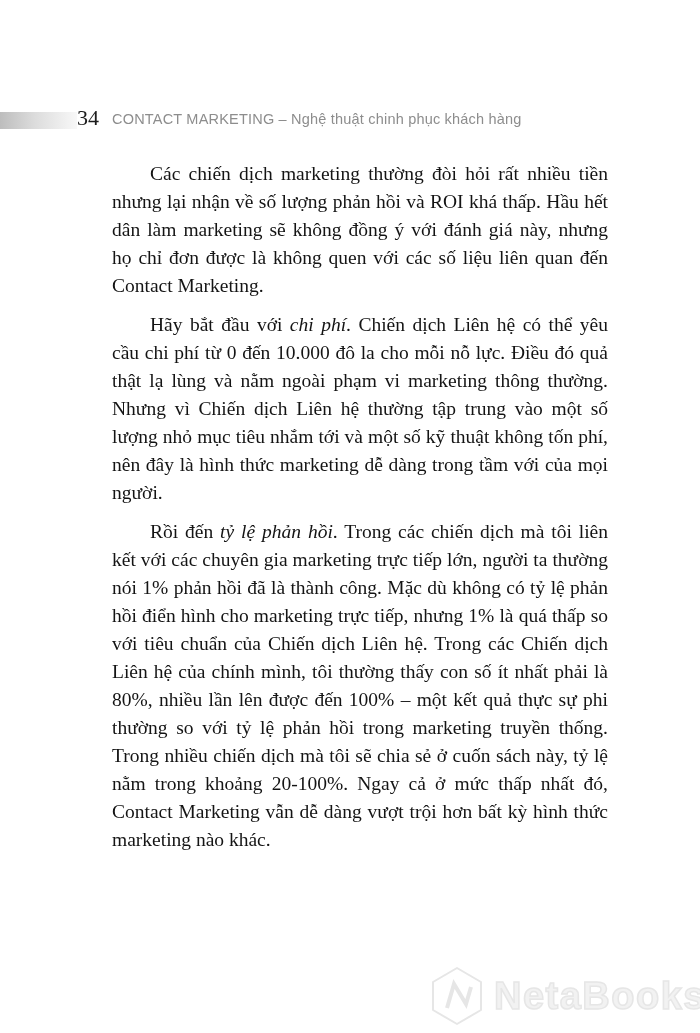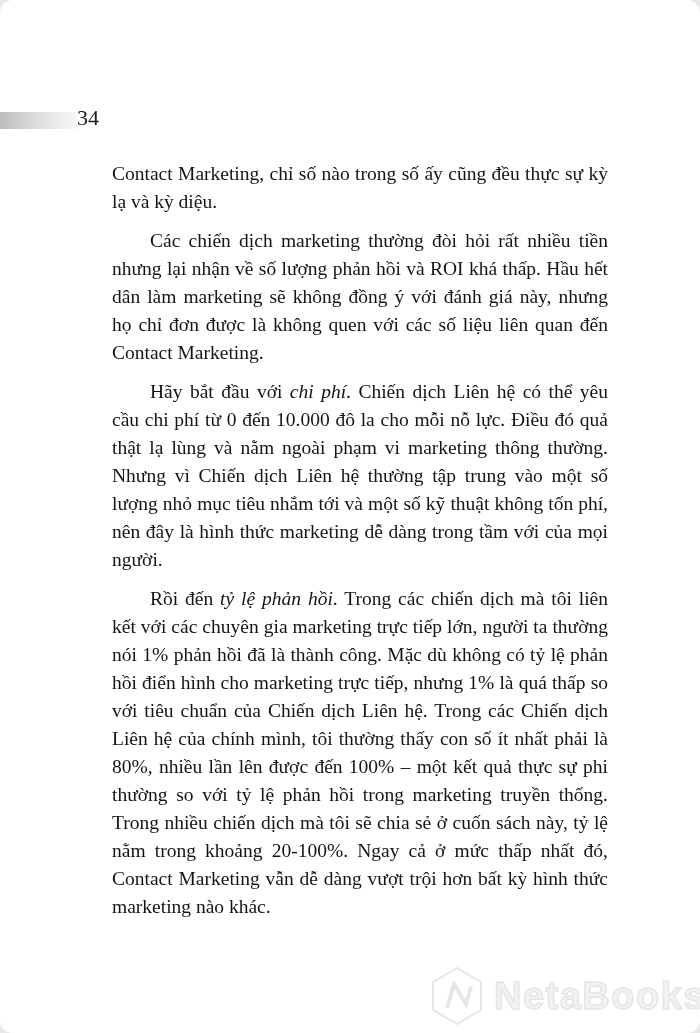--- a/index.html
+++ b/index.html
@@ -6,21 +6,20 @@
   html, body { margin: 0; padding: 0; background: #e9e9e9; }
 
   .page {
     position: relative;
     width: 700px;
     height: 1033px;
     margin: 0 auto;
     background: var(--page-bg, #ffffff);
     overflow: hidden;
     font-family: "Liberation Serif", "DejaVu Serif", serif;
-    border-radius: 13px;
   }
 
   
   .header-bar {
     position: absolute;
     left: 0; top: 112px;
     width: 77px; height: 17px;
     background: linear-gradient(to right,
       var(--header-bar-start, #bdbdbd) 0%,
       #dcdcdc 45%,
@@ -80,23 +79,23 @@
   }
   .wm-brand { font-size: 38px; line-height: 60px; }
 </style>
 </head>
 <body>
 
 <div class="page">
 
   <div class="header-bar"></div>
   <div class="page-number">34</div>
+  <div class="header-title">CONTACT MARKETING – Nghệ thuật chinh phục khách hàng</div>
 
   <div class="body-text">
-      <p><span>Contact Marketing, chỉ số nào trong số ấy cũng đều thực sự kỳ lạ và kỳ diệu.</span></p>
       <p class="indent"><span>Các chiến dịch marketing thường đòi hỏi rất nhiều tiền nhưng lại nhận về số lượng phản hồi và ROI khá thấp. Hầu hết dân làm marketing sẽ không đồng ý với đánh giá này, nhưng họ chỉ đơn được là không quen với các số liệu liên quan đến Contact Marketing.</span></p>
       <p class="indent"><span>Hãy bắt đầu với </span><em>chi phí</em><span>. Chiến dịch Liên hệ có thể yêu cầu chi phí từ 0 đến 10.000 đô la cho mỗi nỗ lực. Điều đó quả thật lạ lùng và nằm ngoài phạm vi marketing thông thường. Nhưng vì Chiến dịch Liên hệ thường tập trung vào một số lượng nhỏ mục tiêu nhắm tới và một số kỹ thuật không tốn phí, nên đây là hình thức marketing dễ dàng trong tầm với của mọi người.</span></p>
       <p class="indent"><span>Rồi đến </span><em>tỷ lệ phản hồi</em><span>. Trong các chiến dịch mà tôi liên kết với các chuyên gia marketing trực tiếp lớn, người ta thường nói 1% phản hồi đã là thành công. Mặc dù không có tỷ lệ phản hồi điển hình cho marketing trực tiếp, nhưng 1% là quá thấp so với tiêu chuẩn của Chiến dịch Liên hệ. Trong các Chiến dịch Liên hệ của chính mình, tôi thường thấy con số ít nhất phải là 80%, nhiều lần lên được đến 100% – một kết quả thực sự phi thường so với tỷ lệ phản hồi trong marketing truyền thống. Trong nhiều chiến dịch mà tôi sẽ chia sẻ ở cuốn sách này, tỷ lệ nằm trong khoảng 20-100%. Ngay cả ở mức thấp nhất đó, Contact Marketing vẫn dễ dàng vượt trội hơn bất kỳ hình thức marketing nào khác.</span></p>
     </div>
 
   <div class="watermark">
     <svg class="hex" width="58" height="60" viewBox="0 0 58 60">
       <polygon points="29,2 53,16 53,44 29,58 5,44 5,16" fill="none" stroke="#e6e6e6" stroke-width="2" stroke-linejoin="round"></polygon>
       <path d="M19 42 L26 18 L38 38 L43 21" fill="none" stroke="#e6e6e6" stroke-width="4" stroke-linejoin="miter"></path>
     </svg>

